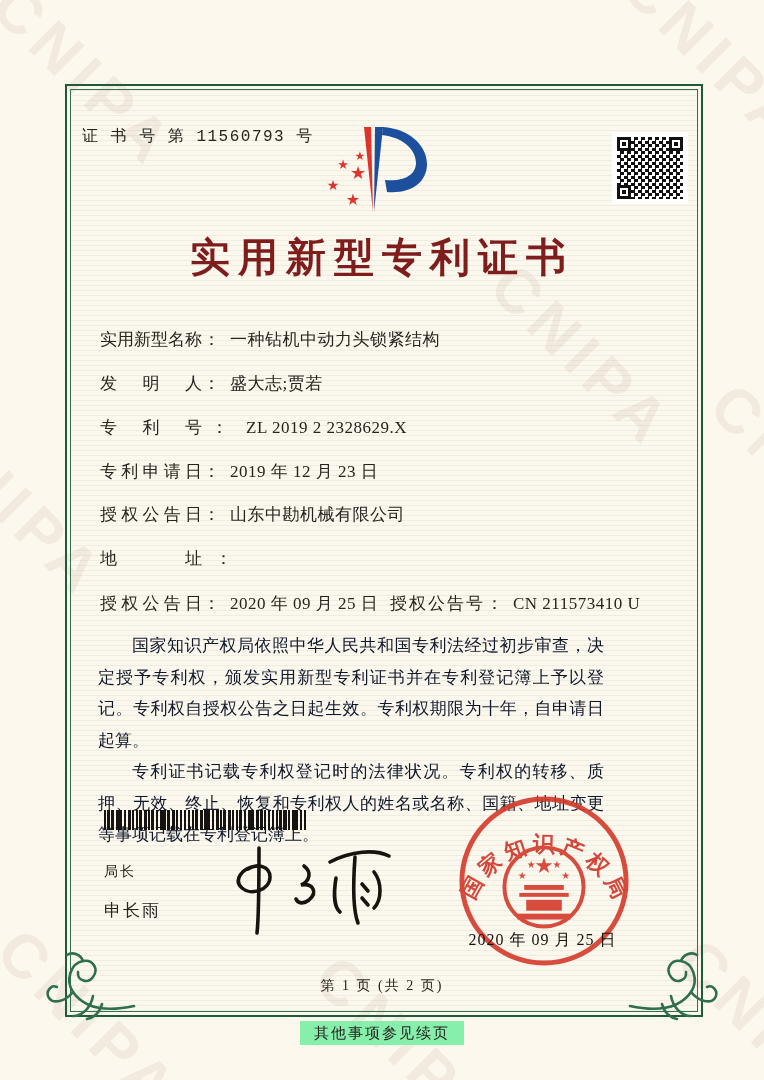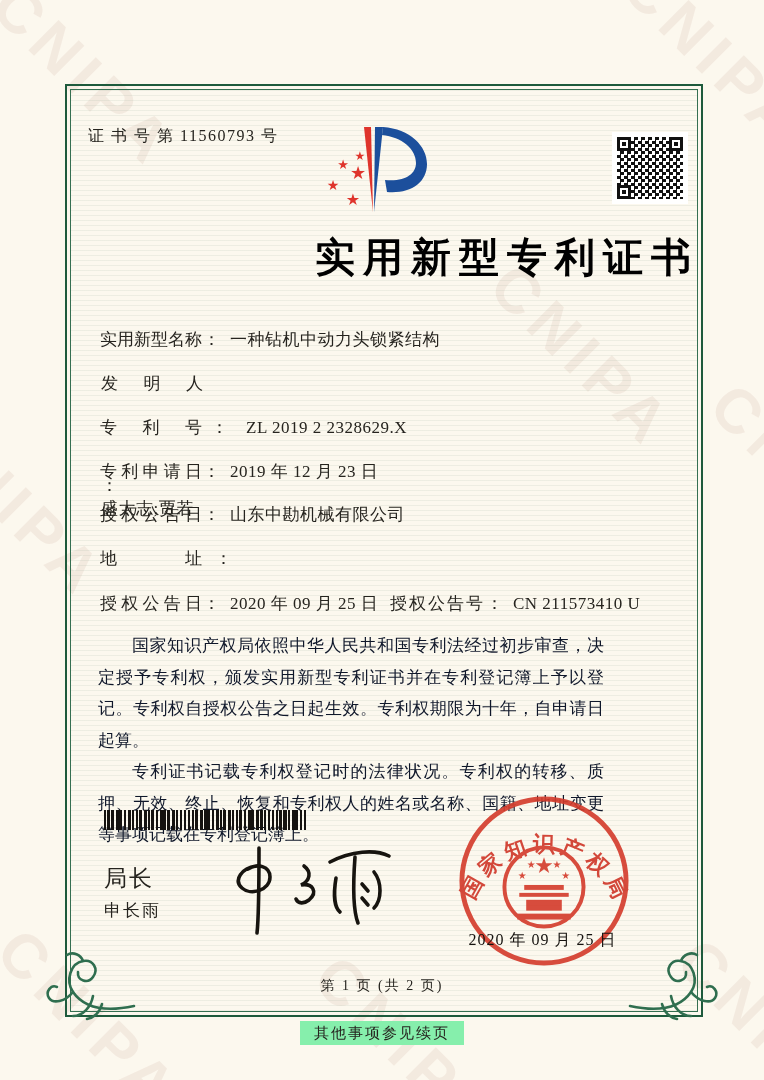--- a/index.html
+++ b/index.html
@@ -19,51 +19,51 @@
   .cert-frame{
     position:absolute;left:65px;top:84px;width:634px;height:929px;
     border:2px solid #1e5a3c;z-index:2;
   }
   .cert-frame-inner{
     position:absolute;left:3px;top:3px;right:3px;bottom:3px;
     border:1px solid #356f51;
     background:repeating-linear-gradient(0deg, rgba(140,165,145,0.13) 0 1px, rgba(0,0,0,0) 1px 5px);
   }
   .content{position:absolute;left:0;top:0;width:764px;height:1080px;z-index:4;}
-  .cert-no{position:absolute;left:88px;top:126px;font-size:16px;letter-spacing:1.5px;}
+  .cert-no{position:absolute;left:82px;top:126px;font-size:16px;letter-spacing:1.5px;font-family:Liberation Mono, monospace;}
   .logo{position:absolute;left:322px;top:116px;}
   .qr{position:absolute;left:612px;top:132px;width:66px;height:62px;background:#fff;padding:5px;}
   .qr-body{position:relative;width:100%;height:100%;
     background:repeating-conic-gradient(#111 0% 25%, #fff 0% 50%);
     background-size:7px 7px;}
   .qr-f{position:absolute;width:14px;height:14px;border:3px solid #111;background:#fff;box-sizing:border-box;}
   .qr-f::after{content:"";position:absolute;left:2px;top:2px;width:4px;height:4px;background:#111;}
   .qr-f.tl{left:0;top:0;} .qr-f.tr{right:0;top:0;} .qr-f.bl{left:0;bottom:0;}
   .title{
-    position:absolute;left:65px;top:230px;width:634px;text-align:right;
-    font-size:40px;font-weight:bold;letter-spacing:8px;color:#000000;
+    position:absolute;left:65px;top:230px;width:634px;text-align:center;
+    font-size:40px;font-weight:bold;letter-spacing:8px;color:#7f1d1d;
   }
   .field-row{position:absolute;left:100px;width:560px;font-size:17px;display:flex;align-items:baseline;}
   .flabel{
     display:inline-block;width:102px;text-align:justify;text-align-last:justify;
     -moz-text-align-last:justify;flex:0 0 102px;
   }
   .fcolon{margin:0 10px 0 1px;}
   .fvalue{letter-spacing:0.5px;}
   .grant-col2{position:absolute;left:290px;display:flex;align-items:baseline;justify-content:flex-end;}
   .body-text{position:absolute;left:98px;top:630px;width:506px;}
   .body-text p{margin:0;font-size:17px;line-height:31.5px;text-align:justify;text-indent:2em;color:#0f172a;}
   .barcode{
     position:absolute;left:104px;top:810px;width:202px;height:20px;
     background:
       repeating-linear-gradient(90deg,#15120f 0 2px,rgba(0,0,0,0) 2px 4px),
       repeating-linear-gradient(90deg,#15120f 0 1px,rgba(0,0,0,0) 1px 7px),
       repeating-linear-gradient(90deg,rgba(0,0,0,0) 0 3px,#15120f 3px 5px,rgba(0,0,0,0) 5px 11px);
   }
-  .signer-title{position:absolute;left:104px;top:863px;font-size:23px;letter-spacing:2px;}
+  .signer-title{position:absolute;left:104px;top:863px;font-size:14px;letter-spacing:2px;}
   .signer-name{position:absolute;left:104px;top:899px;font-size:17px;letter-spacing:2px;}
   .signature{position:absolute;left:212px;top:836px;}
   .seal{position:absolute;left:455px;top:792px;}
   .seal-date{
     position:absolute;left:460px;top:930px;width:165px;text-align:center;
     font-size:16px;color:#15120f;z-index:6;letter-spacing:1px;
   }
   .page-info{position:absolute;left:65px;top:977px;width:634px;text-align:center;font-size:14px;letter-spacing:2px;}
   .cont-note{position:absolute;left:0;top:1024px;width:764px;text-align:center;font-size:15px;}
   .cont-note span{background:#86efac;padding:4px 14px;letter-spacing:2px;}
@@ -131,21 +131,21 @@
       </div>
     </div>
 
     <div class="title">实用新型专利证书</div>
 
     <div class="field-row" style="top:328px;">
       <span class="flabel">实用新型名称</span>
         <span class="fcolon">：</span>
       <span class="fvalue">一种钻机中动力头锁紧结构</span>
     </div>
-    <div class="field-row" style="top:372px;flex-direction:column;">
+    <div class="field-row" style="top:372px;">
       <span class="flabel">发明人</span>
         <span class="fcolon">：</span>
       <span class="fvalue">盛大志;贾若</span>
     </div>
     <div class="field-row" style="top:416px;gap:8px;">
       <span class="flabel">专利号</span>
         <span class="fcolon">：</span>
       <span class="fvalue">ZL 2019 2 2328629.X</span>
     </div>
     <div class="field-row" style="top:460px;">

